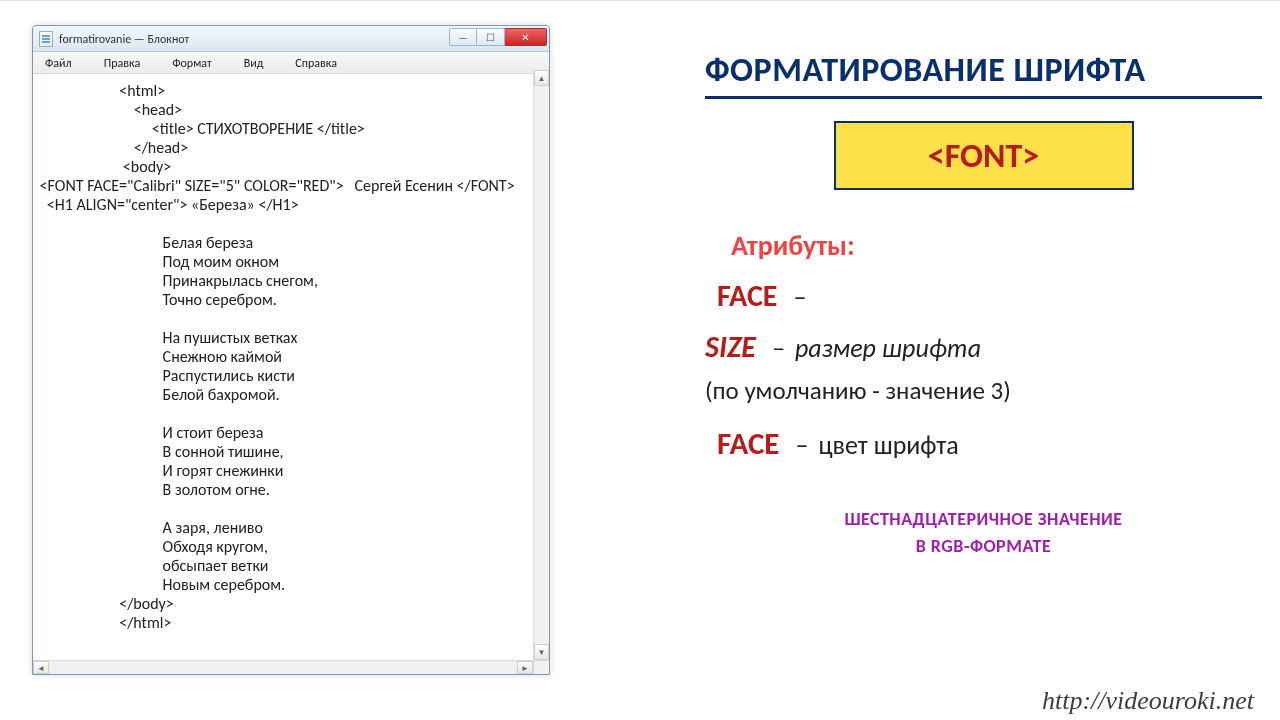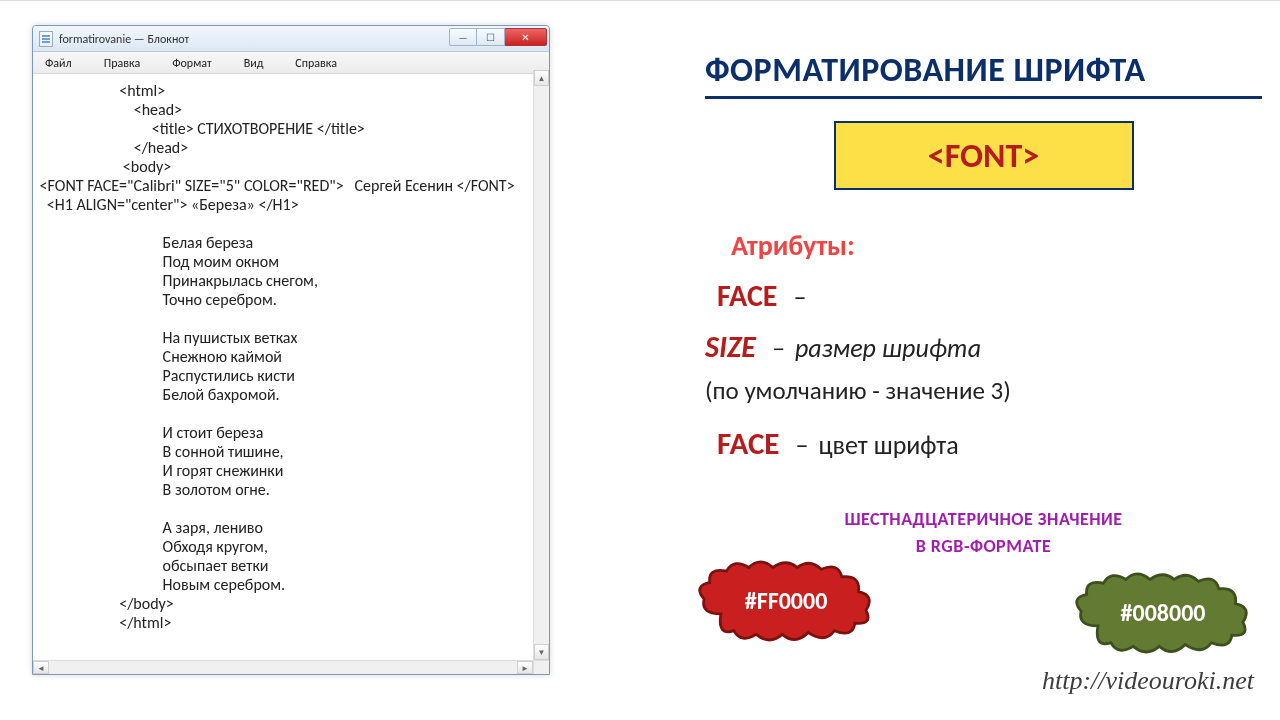--- a/index.html
+++ b/index.html
@@ -113,21 +113,21 @@
     font-weight:800; font-size:24px;
     filter: drop-shadow(0 0 0 rgba(0,0,0,0));
   }
   .cloud svg { position:absolute; inset:0; width:100%; height:100%; }
   .cloud .lbl { position:relative; z-index:2; }
   .cloud.red .lbl{ color:#fff; }
   .cloud.green .lbl{ color:#fff; }
   .cloud.red  { left: -12px;  top: -8px; }
   .cloud.green{ right: 6px; top: 4px; }
   .site {
-    position:absolute; right: 26px; bottom: 24px;
+    position:absolute; right: 26px; bottom: 4px;
     font-family: "Comic Sans MS","Segoe Script",cursive;
     font-style: italic; color:#3c3c3c; font-size:26px;
   }
 </style>
 </head>
 <body>
 
 <div class="notepad">
   <div class="titlebar">
     <span class="icon"></span>
@@ -212,29 +212,15 @@
     <span class="attr-name" style="font-size:31px">FACE</span>
     <span class="attr-dash">–</span>
     <span class="attr-desc">цвет шрифта</span>
   </div>
 
   <div class="hex-hdr">
     <span>ШЕСТНАДЦАТЕРИЧНОЕ  ЗНАЧЕНИЕ</span><br>
     <span>В RGB-ФОРМАТЕ</span>
   </div>
 
-  <div class="clouds">
-    <div class="cloud red">
-      <svg viewBox="0 0 200 90">
-        <path d="M30 60 Q8 60 12 44 Q0 30 18 26 Q16 10 36 14 Q44 0 60 10 Q72 -2 86 10 Q100 0 112 10 Q126 0 138 12 Q156 4 160 20 Q180 18 178 36 Q196 40 186 56 Q194 72 174 70 Q172 86 152 78 Q142 92 124 80 Q110 94 96 82 Q82 94 68 82 Q52 92 44 78 Q26 84 30 60 Z" fill="#c9201f" stroke="#7a1210" stroke-width="3"></path>
-      </svg>
-      <span class="lbl">#FF0000</span>
-    </div>
-    <div class="cloud green">
-      <svg viewBox="0 0 200 90">
-        <path d="M30 60 Q8 60 12 44 Q0 30 18 26 Q16 10 36 14 Q44 0 60 10 Q72 -2 86 10 Q100 0 112 10 Q126 0 138 12 Q156 4 160 20 Q180 18 178 36 Q196 40 186 56 Q194 72 174 70 Q172 86 152 78 Q142 92 124 80 Q110 94 96 82 Q82 94 68 82 Q52 92 44 78 Q26 84 30 60 Z" fill="#627a32" stroke="#3e4f1e" stroke-width="3"></path>
-      </svg>
-      <span class="lbl">#008000</span>
-    </div>
-  </div>
 </div>
 
 <div class="site">http://videouroki.net</div>
 
 </body></html>

